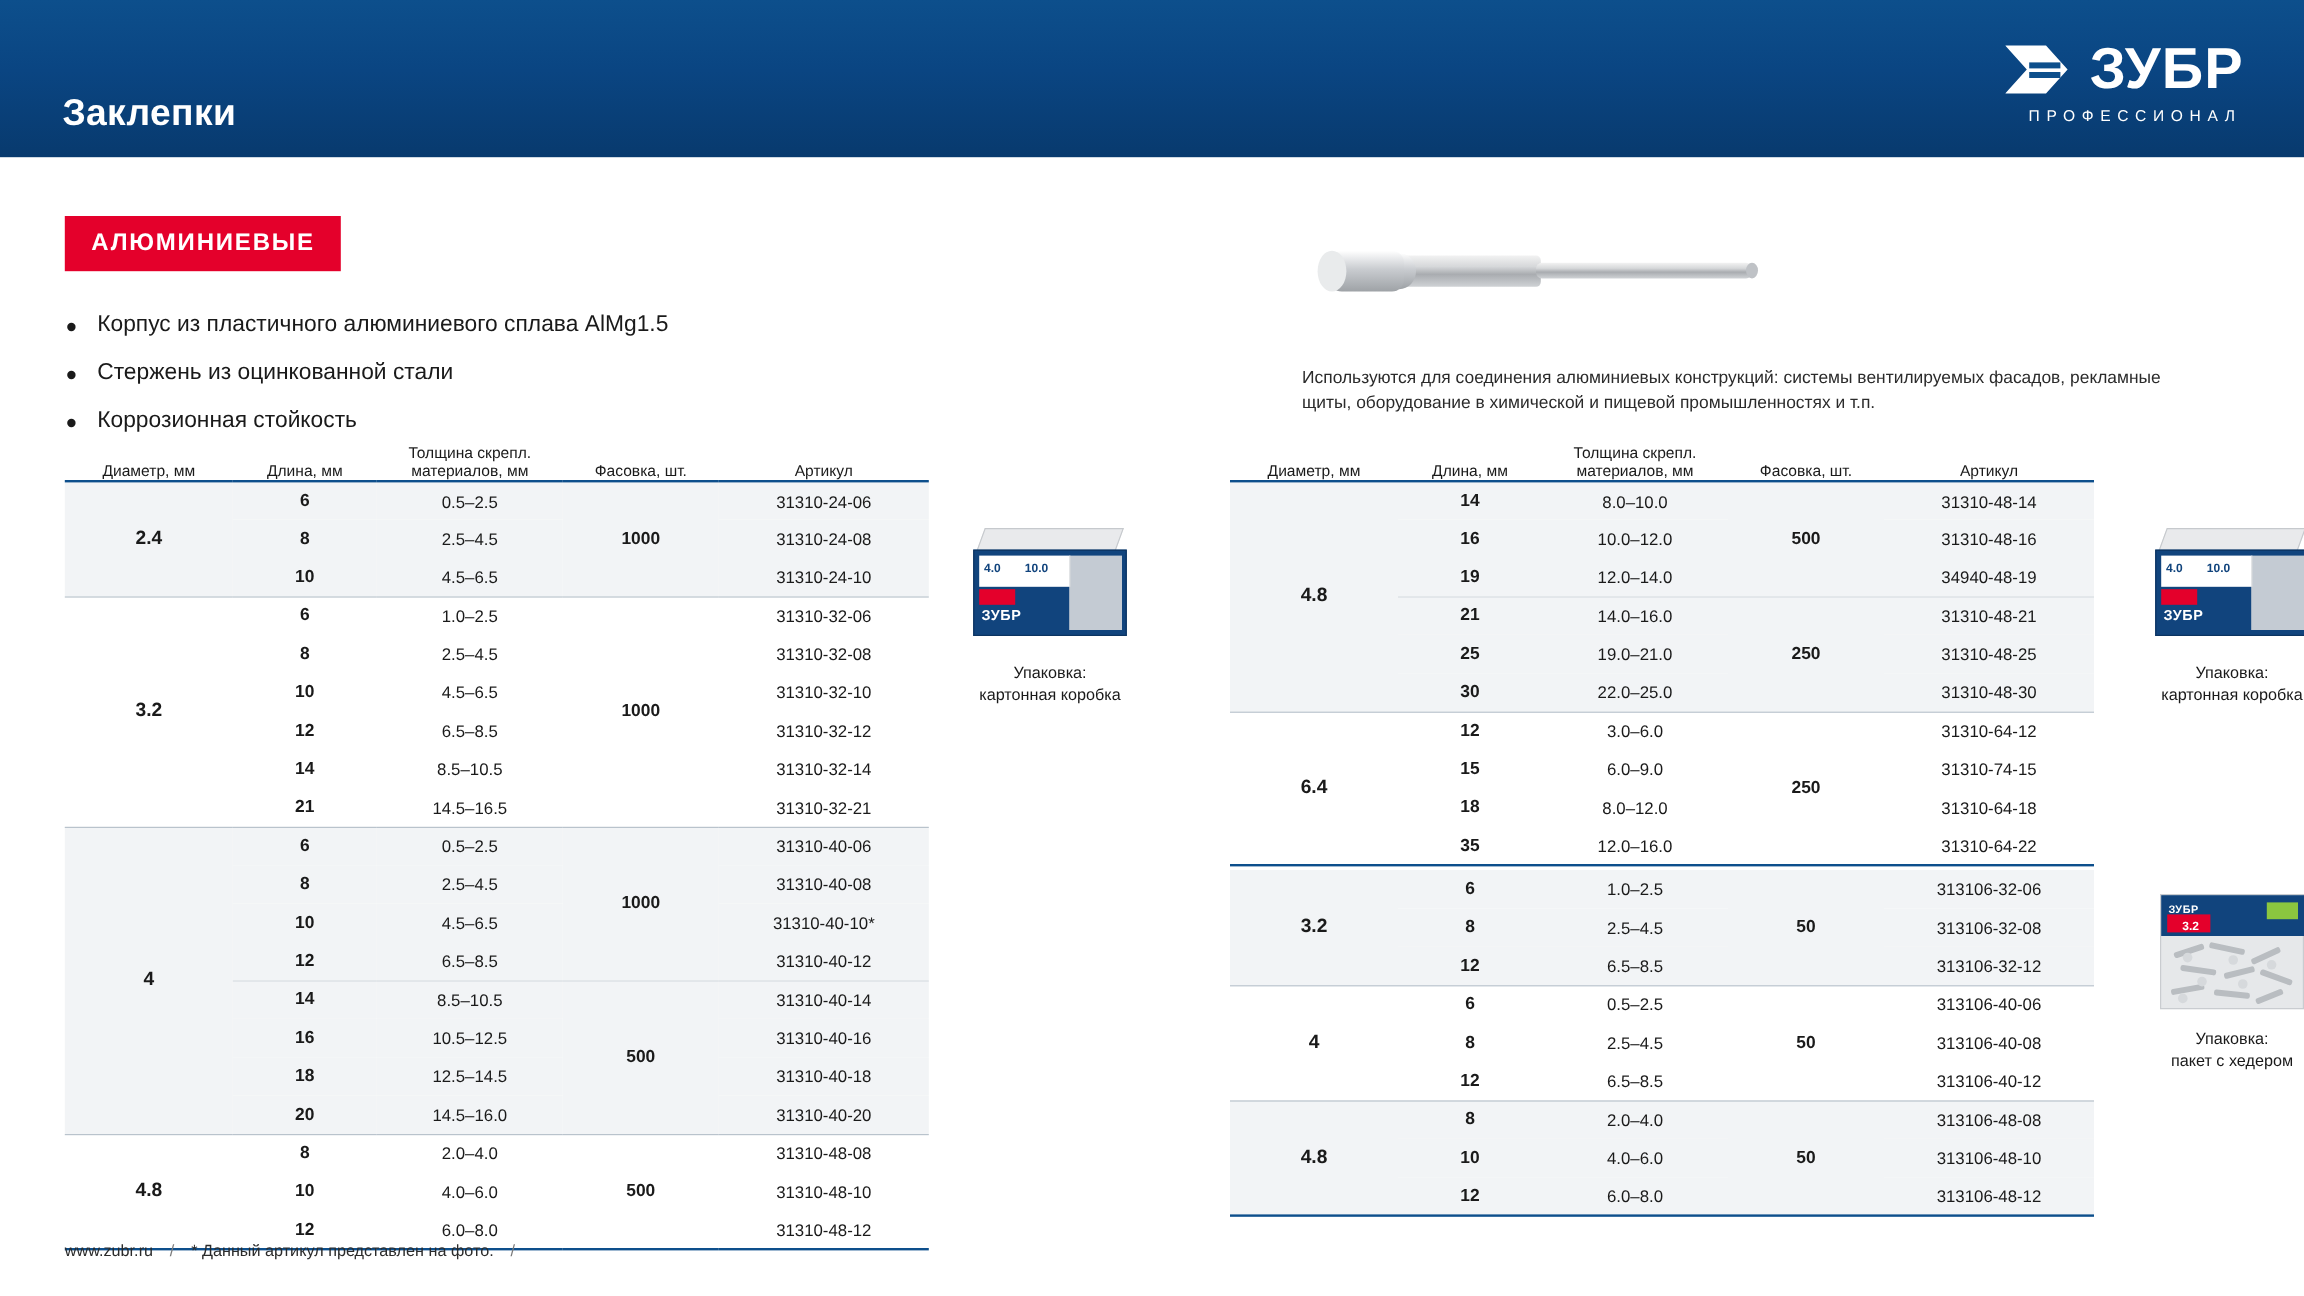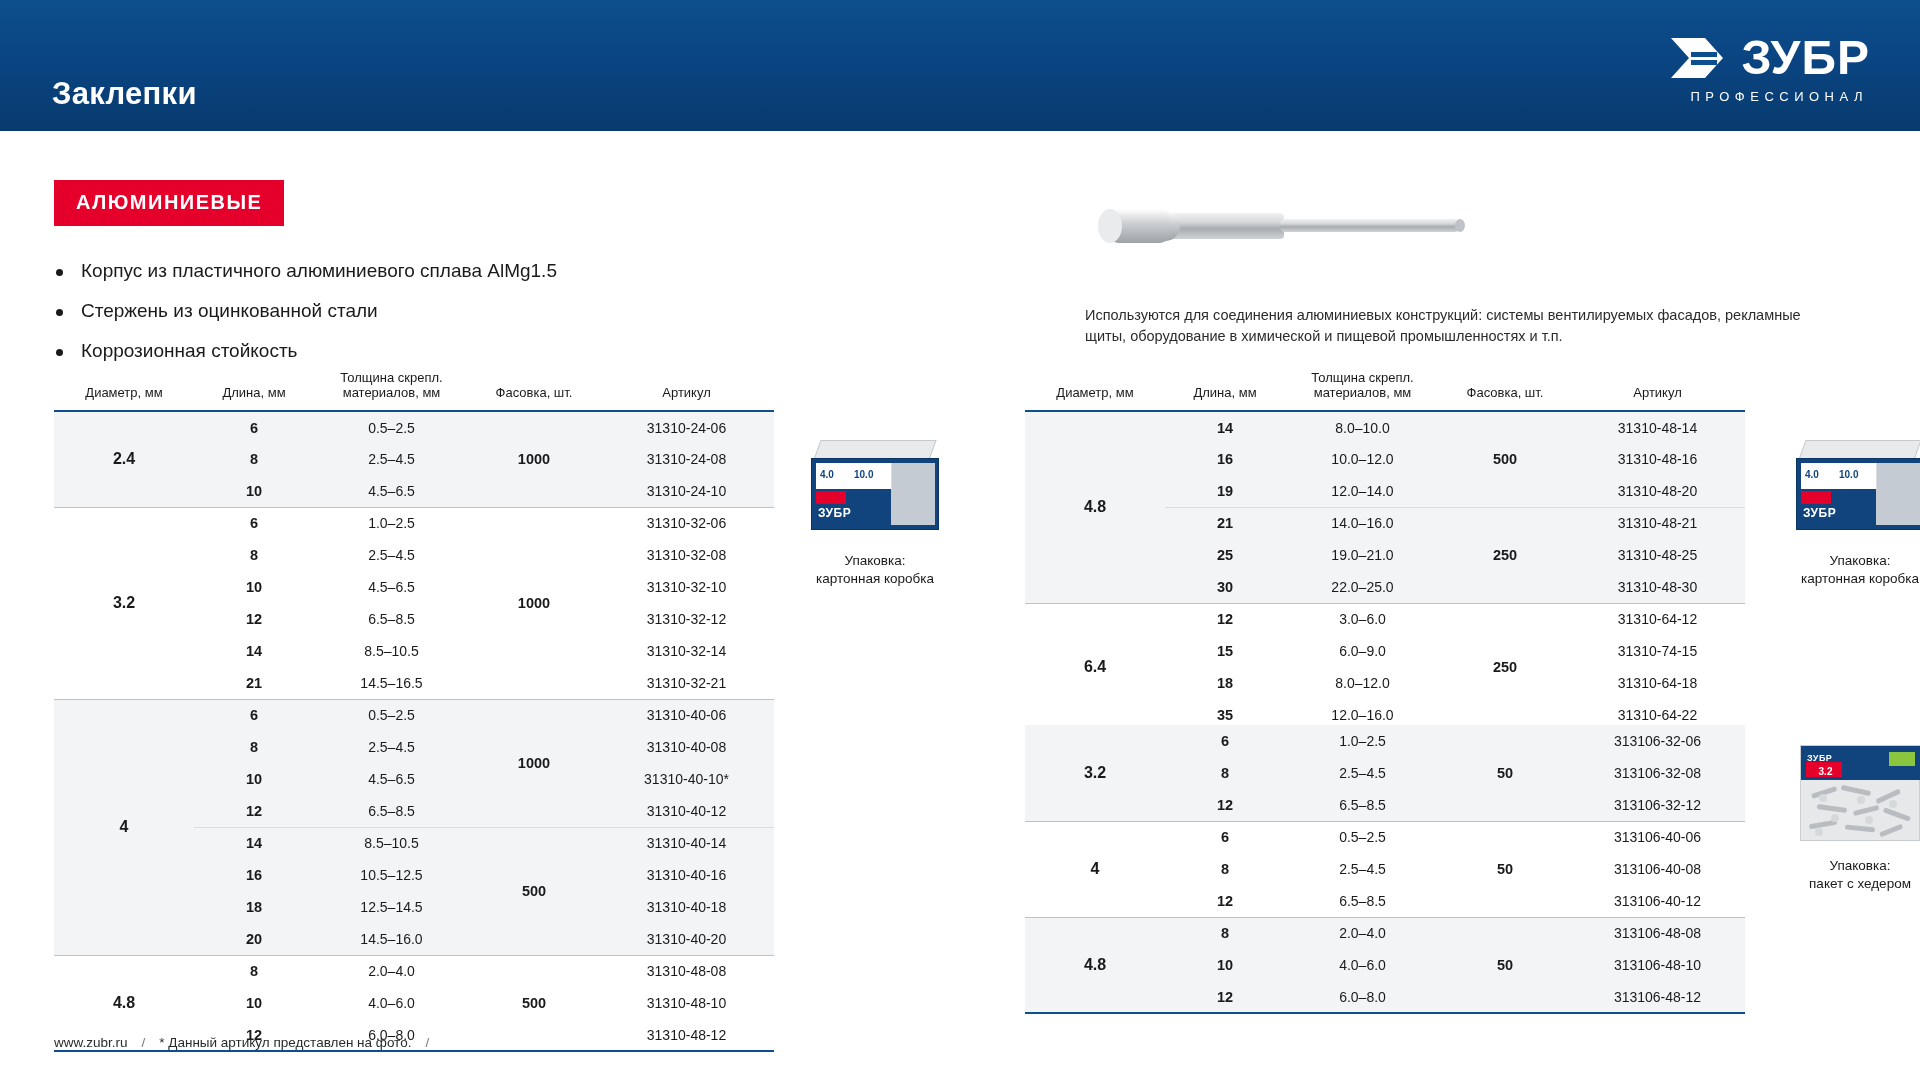--- a/index.html
+++ b/index.html
@@ -107,21 +107,20 @@
 
   
   table {
     border-collapse: collapse;
     font-size: 14px;
   }
   thead th {
     font-weight: normal;
     font-size: 13px;
     color: #1a1a1a;
-    padding-bottom: 10px;
     vertical-align: bottom;
     text-align: center;
     line-height: 15px;
   }
   thead tr { border-bottom: 2px solid #0d4f8c; }
   tbody td {
     text-align: center;
     padding: 0;
     height: 32px;
     vertical-align: middle;
@@ -490,21 +489,21 @@
         <td>31310-48-14</td>
       </tr>
       <tr class="band">
         <td class="len">16</td>
         <td>10.0–12.0</td>
         <td>31310-48-16</td>
       </tr>
       <tr class="band">
         <td class="len">19</td>
         <td>12.0–14.0</td>
-        <td>31310-48-20</td>
+        <td>34940-48-19</td>
       </tr>
       <tr class="band sub-sep">
         <td class="len subline">21</td>
         <td class="subline">14.0–16.0</td>
         <td class="pack subline" rowspan="3">250</td>
         <td class="subline">31310-48-21</td>
       </tr>
       <tr class="band">
         <td class="len">25</td>
         <td>19.0–21.0</td>

